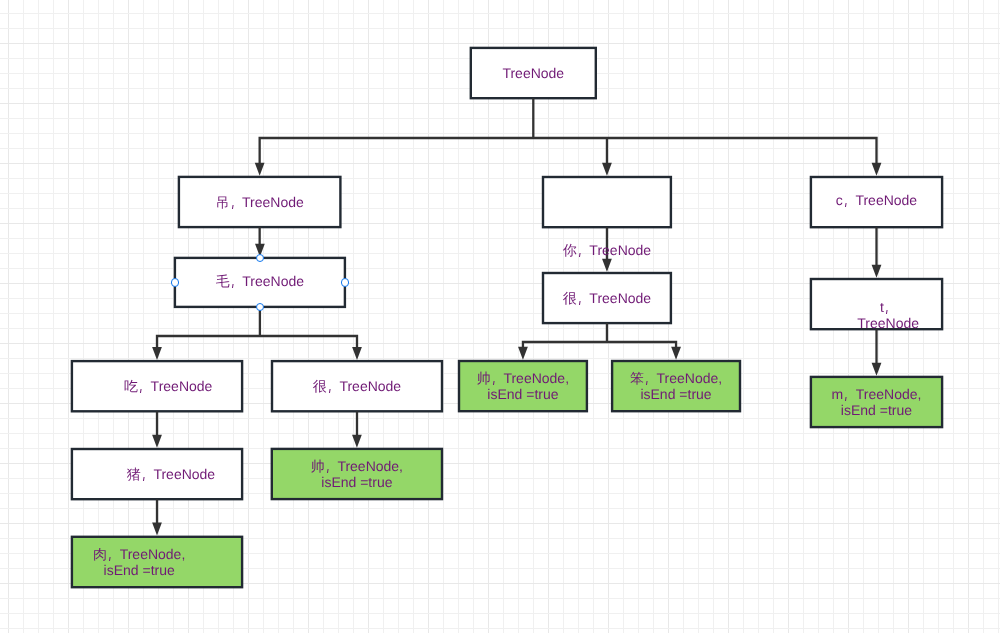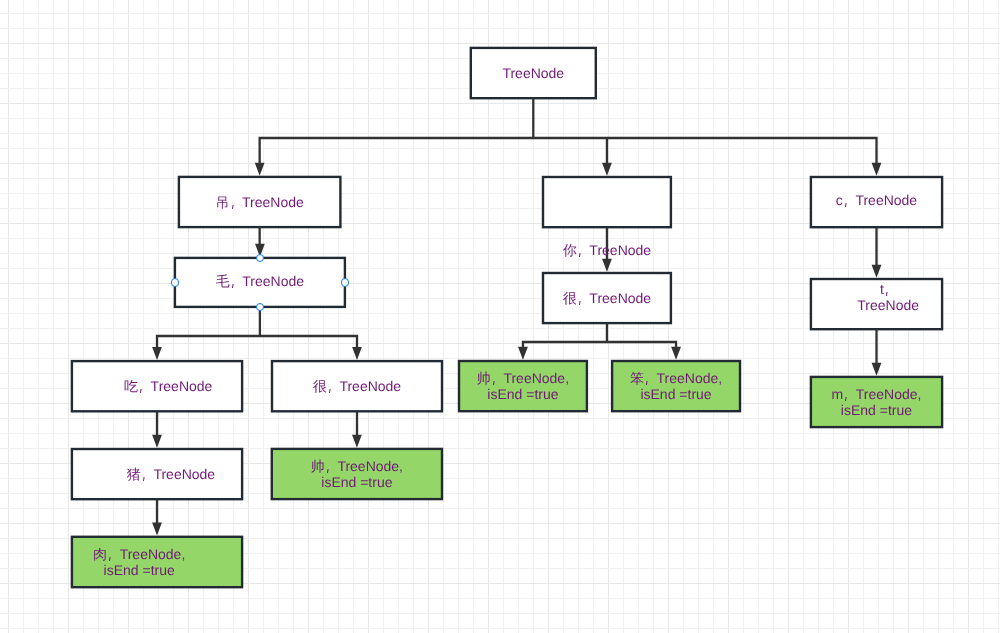--- a/index.html
+++ b/index.html
@@ -206,15 +206,15 @@
     <div class="node" style="left: 70.7px; top: 359.9px; width: 195px; height: 52.6px;"><span>吃<span class="cjk-comma">，</span>TreeNode</span></div>
     <div class="node" style="left: 70.7px; top: 447.8px; width: 172.6px; height: 52.6px; padding-left: 28px;"><span>猪<span class="cjk-comma">，</span>TreeNode</span></div>
     <div class="node green" style="left: 70.7px; top: 535.6px; width: 137px; height: 52.8px;"><span>肉<span class="cjk-comma">，</span>TreeNode,<br>isEnd =true</span></div>
     <div class="node" style="left: 270.8px; top: 359.9px; width: 172.4px; height: 52.6px;"><span>很<span class="cjk-comma">，</span>TreeNode</span></div>
     <div class="node green" style="left: 270.6px; top: 447.7px; width: 172.6px; height: 52.6px;"><span>帅<span class="cjk-comma">，</span>TreeNode,<br>isEnd =true</span></div>
     <div class="node" style="left: 541.8px; top: 175.8px; width: 130.3px; height: 52.6px; margin-top: 48px;"><span>你<span class="cjk-comma">，</span>TreeNode</span></div>
     <div class="node" style="left: 541.8px; top: 271.8px; width: 130.3px; height: 52.5px;"><span>很<span class="cjk-comma">，</span>TreeNode</span></div>
     <div class="node green" style="left: 457.8px; top: 359.8px; width: 130.3px; height: 52.6px;"><span>帅<span class="cjk-comma">，</span>TreeNode,<br>isEnd =true</span></div>
     <div class="node green" style="left: 610.9px; top: 359.8px; width: 130.3px; height: 52.6px; border-radius: 25px;"><span>笨<span class="cjk-comma">，</span>TreeNode,<br>isEnd =true</span></div>
     <div class="node" style="left: 809.7px; top: 174px; width: 133.6px; height: 52.6px; text-align: center;"><span>c<span class="cjk-comma">，</span>TreeNode</span></div>
-    <div class="node" style="left: 809.7px; top: 271px; width: 117px; height: 52.6px; padding-left: 40px;"><span>t<span class="cjk-comma">，</span>TreeNode</span></div>
+    <div class="node" style="left: 809.7px; top: 289px; width: 117px; height: 52.6px; padding-left: 40px;"><span>t<span class="cjk-comma">，</span>TreeNode</span></div>
     <div class="node green" style="left: 809.7px; top: 375.7px; width: 133.6px; height: 52.6px;"><span>m<span class="cjk-comma">，</span>TreeNode,<br>isEnd =true</span></div>
   </div>
 
 </body></html>

